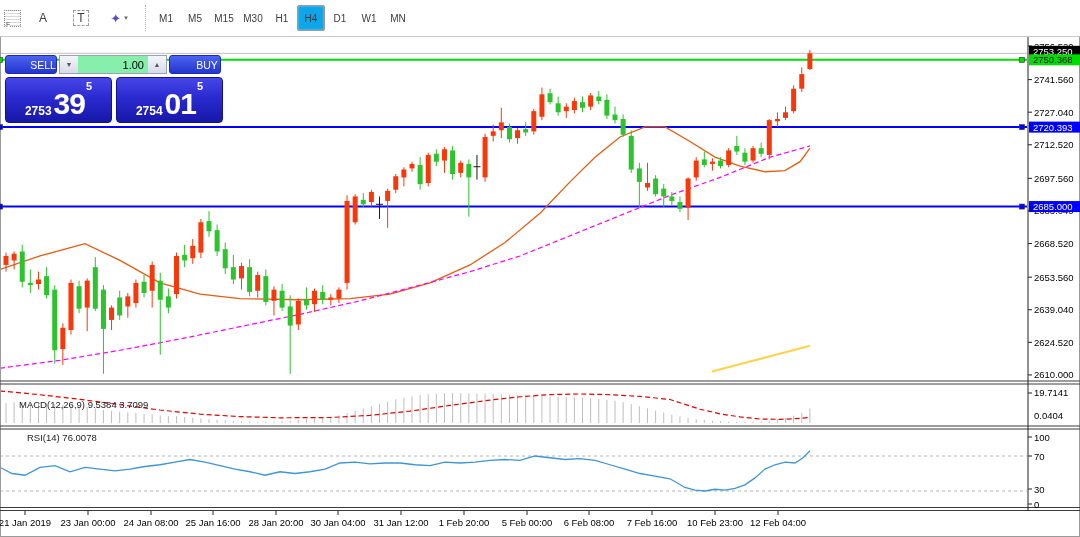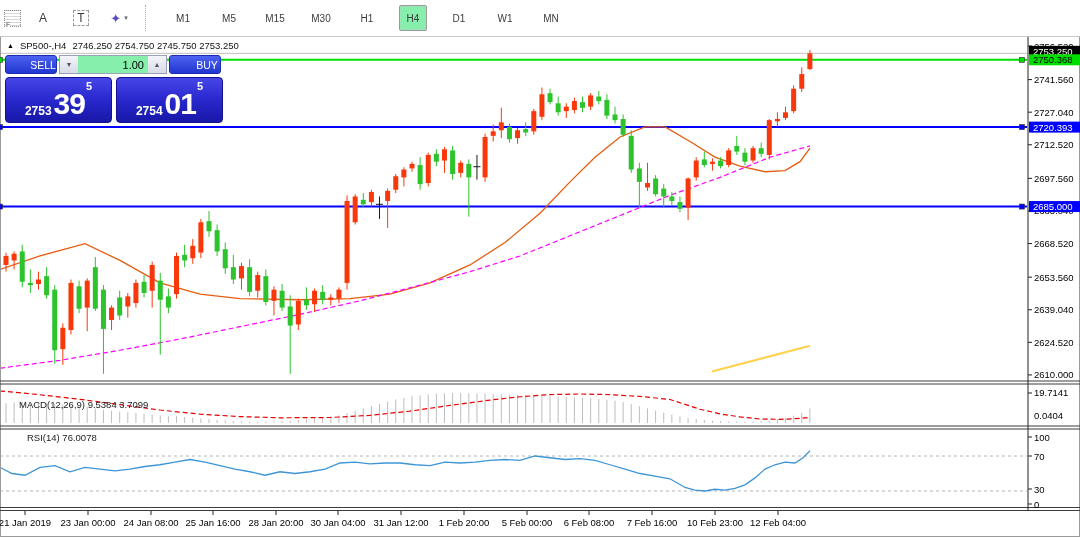--- a/index.html
+++ b/index.html
@@ -11,23 +11,23 @@
     border-bottom:1px solid #c8c8c8;display:flex;align-items:center;z-index:5;}
   .grip{width:15px;height:15px;margin-left:4px;border:1px dotted #8a8a8a;position:relative;
     background:repeating-linear-gradient(0deg,#d8d8d8 0 1px,#fff 1px 3px);}
   .grip span{position:absolute;left:1px;bottom:-2px;font-size:7px;color:#444;background:#fff;line-height:7px;}
   .tbtn{min-width:24px;height:26px;margin-left:6px;display:flex;align-items:center;justify-content:center;
     color:#3c3c3c;font-size:12px;padding:0 3px;border:1px solid transparent;border-radius:2px;cursor:default;}
   .tbtn.boxed span{border:1px dashed #9a9a9a;padding:0 3px;}
   .tbtn .caret{font-size:7px;color:#666;margin-left:3px;}
   .tbtn.obj{color:#5a4fc0;font-size:13px;}
   .vsep{width:1px;height:26px;margin:0 4px 0 10px;border-left:1px dotted #b0b0b0;}
-  .tf{min-width:26px;height:24px;margin-left:18px;display:flex;align-items:center;justify-content:center;
+  .tf{min-width:26px;height:24px;margin-left:1px;display:flex;align-items:center;justify-content:center;
     font-size:10px;color:#3c3c3c;border:1px solid transparent;border-radius:2px;}
-  .tf.active{border:1px solid #9a9a9a;background:#86efac;box-shadow:inset 0 0 2px #cfcfcf;text-align:center;}
+  .tf.active{border:1px solid #9a9a9a;background:#0ea5e9;box-shadow:inset 0 0 2px #cfcfcf;text-align:center;}
   
   .chart-header{position:absolute;left:7px;top:40px;font-size:9.5px;color:#111;z-index:4;display:flex;gap:6px;}
   .chart-header .tri{font-size:7px;line-height:11px;color:#000;}
   
   .ind-label{position:absolute;font-size:9.5px;color:#222;z-index:4;left:7px;}
   
   .ocp{position:absolute;left:5px;top:55px;width:218px;z-index:6;font-family:"Liberation Sans",sans-serif;}
   .ocp-row{display:flex;height:19px;}
   .btn-sb{width:52px;height:19px;color:#fff;font-size:10.5px;display:flex;align-items:center;justify-content:center;
     background:linear-gradient(#4d63f0,#2136cf);border:1px solid #1c2bb4;border-radius:3px;box-sizing:border-box;padding-left:24px;}
@@ -486,25 +486,20 @@
         <div class="tf">M15</div>
         <div class="tf">M30</div>
         <div class="tf">H1</div>
         <div class="tf active">H4</div>
         <div class="tf">D1</div>
         <div class="tf">W1</div>
         <div class="tf">MN</div>
       </div>
   </div>
 
-  <div class="chart-header">
-    <span class="tri">▲</span>
-    <span>SP500-,H4</span>
-    <span>2746.250 2754.750 2745.750 2753.250</span>
-  </div>
 
   <div class="ind-label" style="top:399px;margin-left:12px;">MACD(12,26,9) 9.5384 3.7099</div>
   <div class="ind-label" style="top:432px;padding-left:20px;">RSI(14) 76.0078</div>
 
   <div class="ocp">
     <div class="ocp-row">
       <div class="btn-sb">SELL</div>
       <div class="spin">
         <div class="arrow">▼</div>
         <div class="val">1.00</div>

